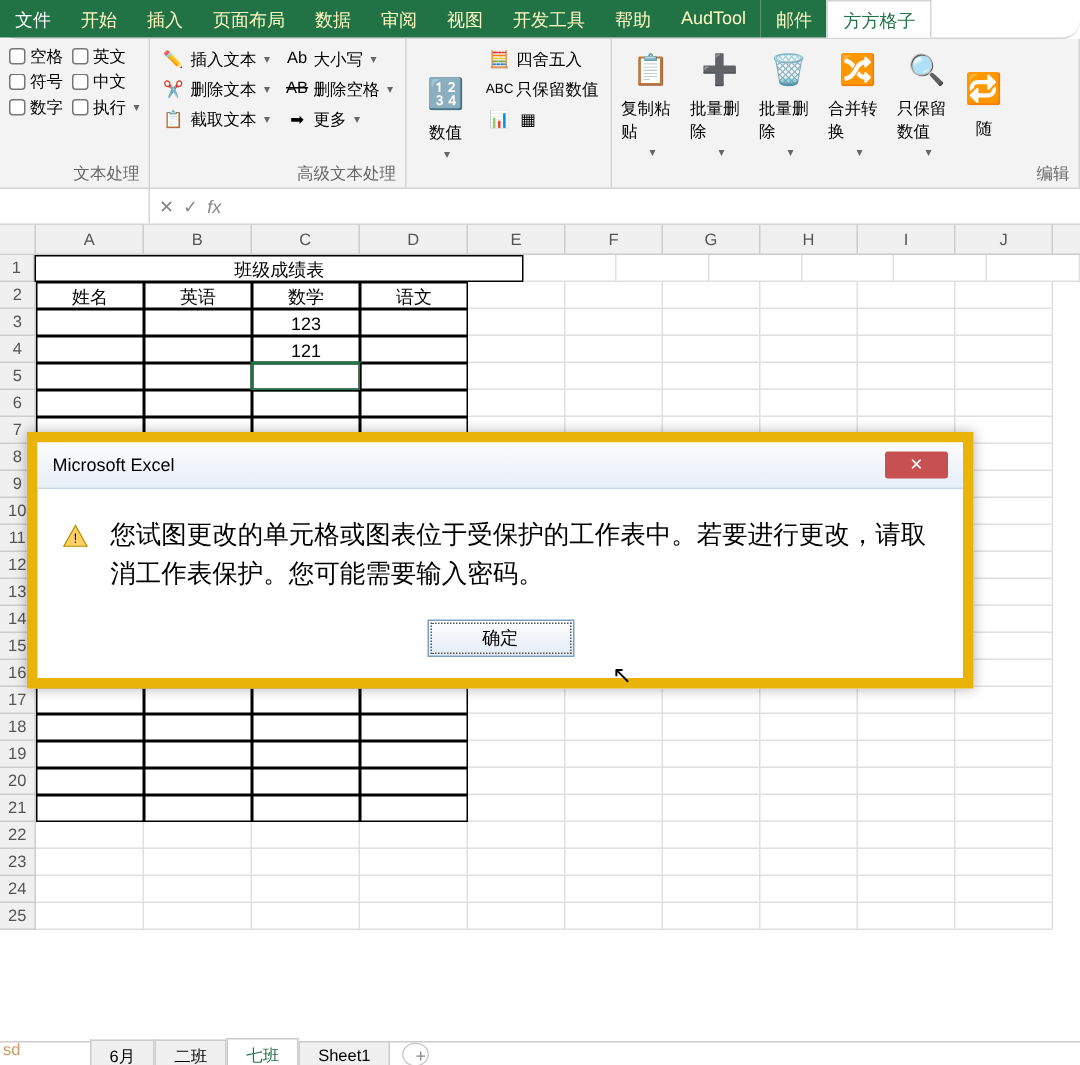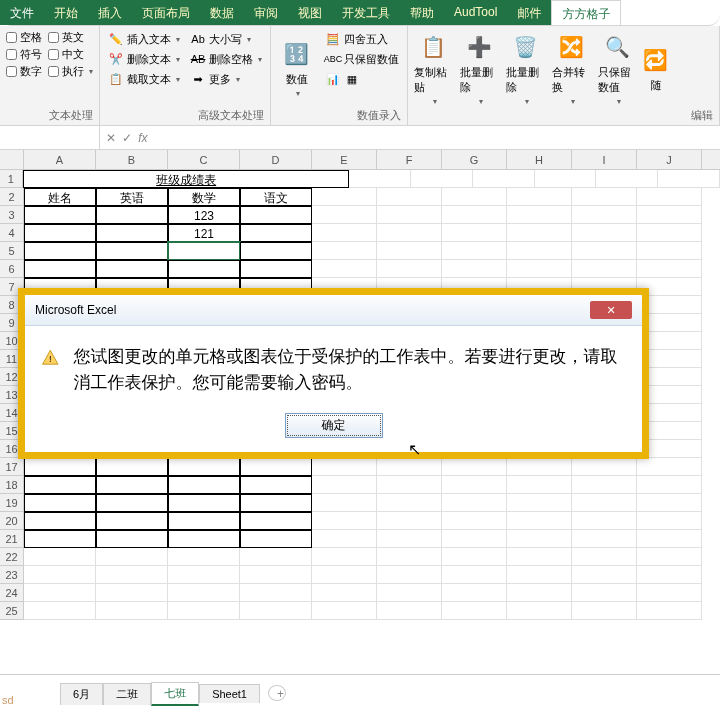--- a/index.html
+++ b/index.html
@@ -49,21 +49,21 @@
 .dialog { position: absolute; top: 288px; left: 18px; width: 631px; background: #fff; border: 7px solid #eab308; box-shadow: 0 0 8px rgba(0,0,0,0.3); }
 .dlg-title { background: linear-gradient(#fdfdfe,#e6eef7); padding: 6px 10px; font-size: 12px; display: flex; justify-content: space-between; align-items: center; border-bottom: 1px solid #c6d5e8; }
 .dlg-close { background: #c75050; color: #fff; width: 42px; height: 18px; text-align: center; border-radius: 2px; font-size: 11px; line-height: 18px; cursor: pointer; }
 .dlg-body { padding: 18px 16px 12px 16px; display: flex; gap: 14px; align-items: flex-start; }
 .warn-ico { width: 28px; height: 28px; }
 .dlg-msg { font-size: 17px; line-height: 1.5; }
 .dlg-btns { text-align: center; padding: 6px 0 14px 0; }
 .ok-btn { padding: 3px 36px; border: 1px solid #7a9fc4; background: linear-gradient(#fefefe,#e3ecf6); font-size: 12px; cursor: pointer; outline: 1px dotted #555; outline-offset: -3px; }
 
 
-.sheet-tabs { position: absolute; bottom: 0; left: 0; right: 0; height: 36px; display: flex; align-items: center; background: #fff; border-top: 1px solid #ccc; padding-left: 60px; gap: 0; }
+.sheet-tabs { position: absolute; bottom: 0; left: 0; right: 0; height: 16px; display: flex; align-items: center; background: #fff; border-top: 1px solid #ccc; padding-left: 60px; gap: 0; }
 .stab { padding: 3px 12px; border: 1px solid #ccc; border-bottom: none; font-size: 11px; background: #f0f0f0; cursor: pointer; margin-top: 2px; }
 .stab.active { background: #fff; border-bottom: 2px solid #217346; color: #217346; }
 .stab-add { padding: 3px 8px; color: #888; cursor: pointer; border: 1px solid #ccc; border-radius: 50%; width: 16px; height: 16px; line-height: 10px; text-align: center; margin-left: 8px; font-size: 12px; }
 .sd { position:absolute; left:2px; bottom:4px; color:#c96; font-size:11px;}
 
 .cursor { position: absolute; top: 440px; left: 408px; font-size: 16px; pointer-events: none; }
 </style>
 </head>
 <body>
 
@@ -175,21 +175,20 @@
         <div class="btn-sm">
             <span class="ico" style="font-size:9px">ABC</span>
             <span>只保留数值</span>
           </div>
         <div class="btn-sm">
             <span class="ico">📊</span>
             <span class="ico">▦</span>
           </div>
       </div>
     </div>
-    <div class="group-label">数值录入</div>
   </div>
 
   <div class="group" style="flex:1">
     <div class="grp-body">
       <div class="big-btn">
           <span class="big-ico">📋</span>
           <span>复制粘贴</span>
           <span class="dd">▾</span>
         </div>
       <div class="big-btn">
@@ -241,21 +240,21 @@
     <div class="colh widths-E">E</div>
     <div class="colh widths-F">F</div>
     <div class="colh widths-G">G</div>
     <div class="colh widths-H">H</div>
     <div class="colh widths-I">I</div>
     <div class="colh widths-J">J</div>
   </div>
   <div class="rows" id="rows">
       <div class="row">
         <div class="rowh">1</div>
-        <div class="cell b" style="width: 344px; text-decoration: underline;">班级成绩表</div>
+        <div class="cell b" style="width: 344px;">班级成绩表</div>
         <div class="cell widths-E"></div>
         <div class="cell widths-F"></div>
         <div class="cell widths-G"></div>
         <div class="cell widths-H"></div>
         <div class="cell widths-I"></div>
         <div class="cell widths-J"></div>
       </div>
       <div class="row">
         <div class="rowh">2</div>
         <div class="cell widths-A b">姓名</div>

